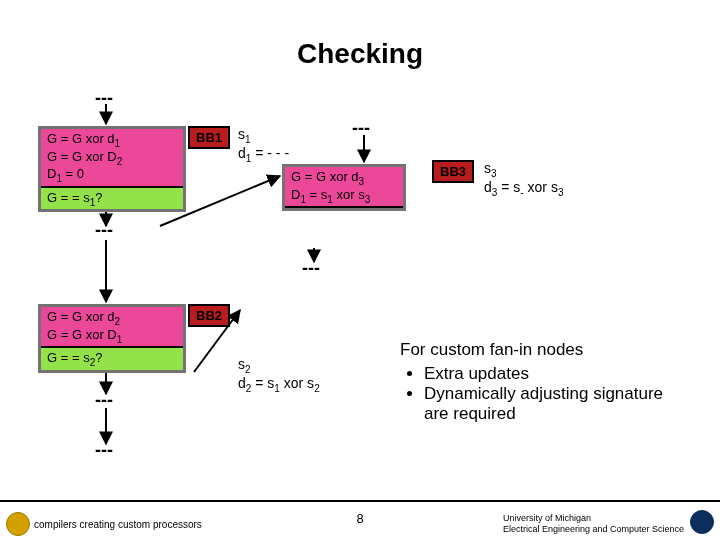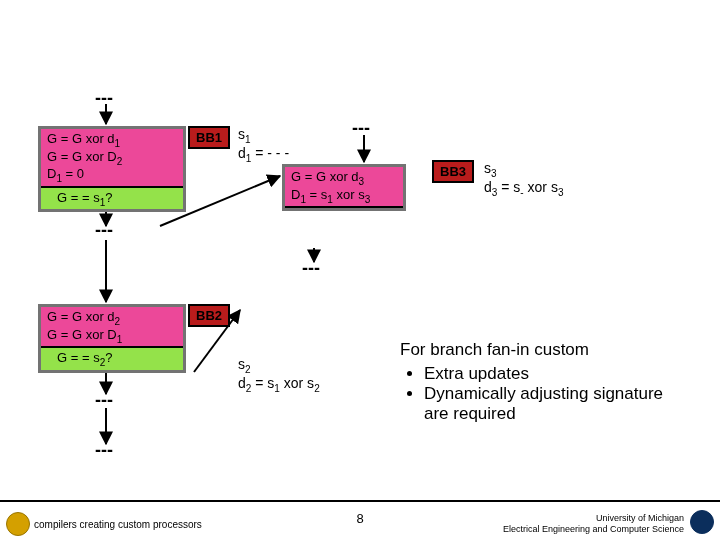--- a/index.html
+++ b/index.html
@@ -4,48 +4,49 @@
 <style>
   html,body{margin:0;padding:0;width:720px;height:540px;background:#fff;
     font-family:Arial,Helvetica,sans-serif;font-size:13px;color:#000;
     overflow:hidden;position:relative}
   .title{position:absolute;left:0;right:0;top:6px;text-align:center;
     font-weight:700;font-size:28px;line-height:1.15}
   .dash{position:absolute;font-size:18px;font-weight:700}
   .node{position:absolute;border:3px solid #737373;background:#ec4899;
     box-sizing:border-box}
   .seg{border-bottom:2px solid #000;padding:2px 6px}
-  .segc{padding:2px 16px}
+  .segc{padding:2px 6px}
   .bbTag{position:absolute;background:#b91c1c;border:2px solid #000;
     padding:2px 6px;font-weight:700;box-sizing:border-box}
   .meta{position:absolute;font-size:14px}
   .sub{font-size:10px;vertical-align:sub}
   .notes{position:absolute;left:400px;top:340px;font-size:17px;width:300px}
   .notes .hdr{margin-bottom:4px}
   .notes ul{margin:0 12px 0 24px;padding:0}
   .notes li{margin:0}
   .footer{position:absolute;left:0;right:0;bottom:0;height:38px;
     border-top:2px solid #000}
   .brand{position:absolute;left:6px;bottom:4px;font-size:10px;display:flex;
     align-items:center;gap:4px}
   .pageno{position:absolute;left:50%;bottom:14px;transform:translateX(-50%);
     font-size:13px}
-  .uni{position:absolute;right:36px;bottom:6px;font-size:9px;text-align:right;
+  .uni{position:absolute;right:36px;bottom:6px;font-size:9px;text-align:left;
     line-height:1.15}
   .jolly{width:22px;height:22px;border-radius:50%;background:#d4a000;
     border:1px solid #997500;display:inline-block}
   .seal{position:absolute;right:6px;bottom:6px;width:22px;height:22px;
     border-radius:50%;background:#0b2e5c;border:1px solid #0b2e5c}
   svg.arrows{position:absolute;left:0;top:0;pointer-events:none}
 </style>
 </head>
 <body>
 
 <div class="title">
   <br>
+  <span>Checking</span>
 </div>
 
 <div class="dash" style="left:95px;top:88px">---</div>
 <div class="dash" style="left:95px;top:220px">---</div>
 <div class="dash" style="left:95px;top:390px">---</div>
 <div class="dash" style="left:95px;top:440px">---</div>
 <div class="dash" style="left:352px;top:118px">---</div>
 <div class="dash" style="left:302px;top:258px">---</div>
 
 <svg class="arrows" width="720" height="540">
@@ -111,21 +112,21 @@
     <span>G = = s</span><span class="sub">2</span><span>?</span>
   </div>
 </div>
 <div class="bbTag" style="left:188px;top:304px">BB2</div>
 <div class="meta" style="left:238px;top:356px">
   <div><span>s</span><span class="sub">2</span></div>
   <div><span>d</span><span class="sub">2</span><span> = s</span><span class="sub">1</span><span> xor s</span><span class="sub">2</span></div>
 </div>
 
 <div class="notes">
-  <div class="hdr">For branch fan-in custom</div>
+  <div class="hdr">For custom fan-in nodes</div>
   <ul>
     <li>Extra updates</li>
     <li>Dynamically adjusting signature are required</li>
   </ul>
 </div>
 
 <div class="footer">
   <div class="brand">
     <span class="jolly"></span>
     <span>compilers creating custom processors</span>

